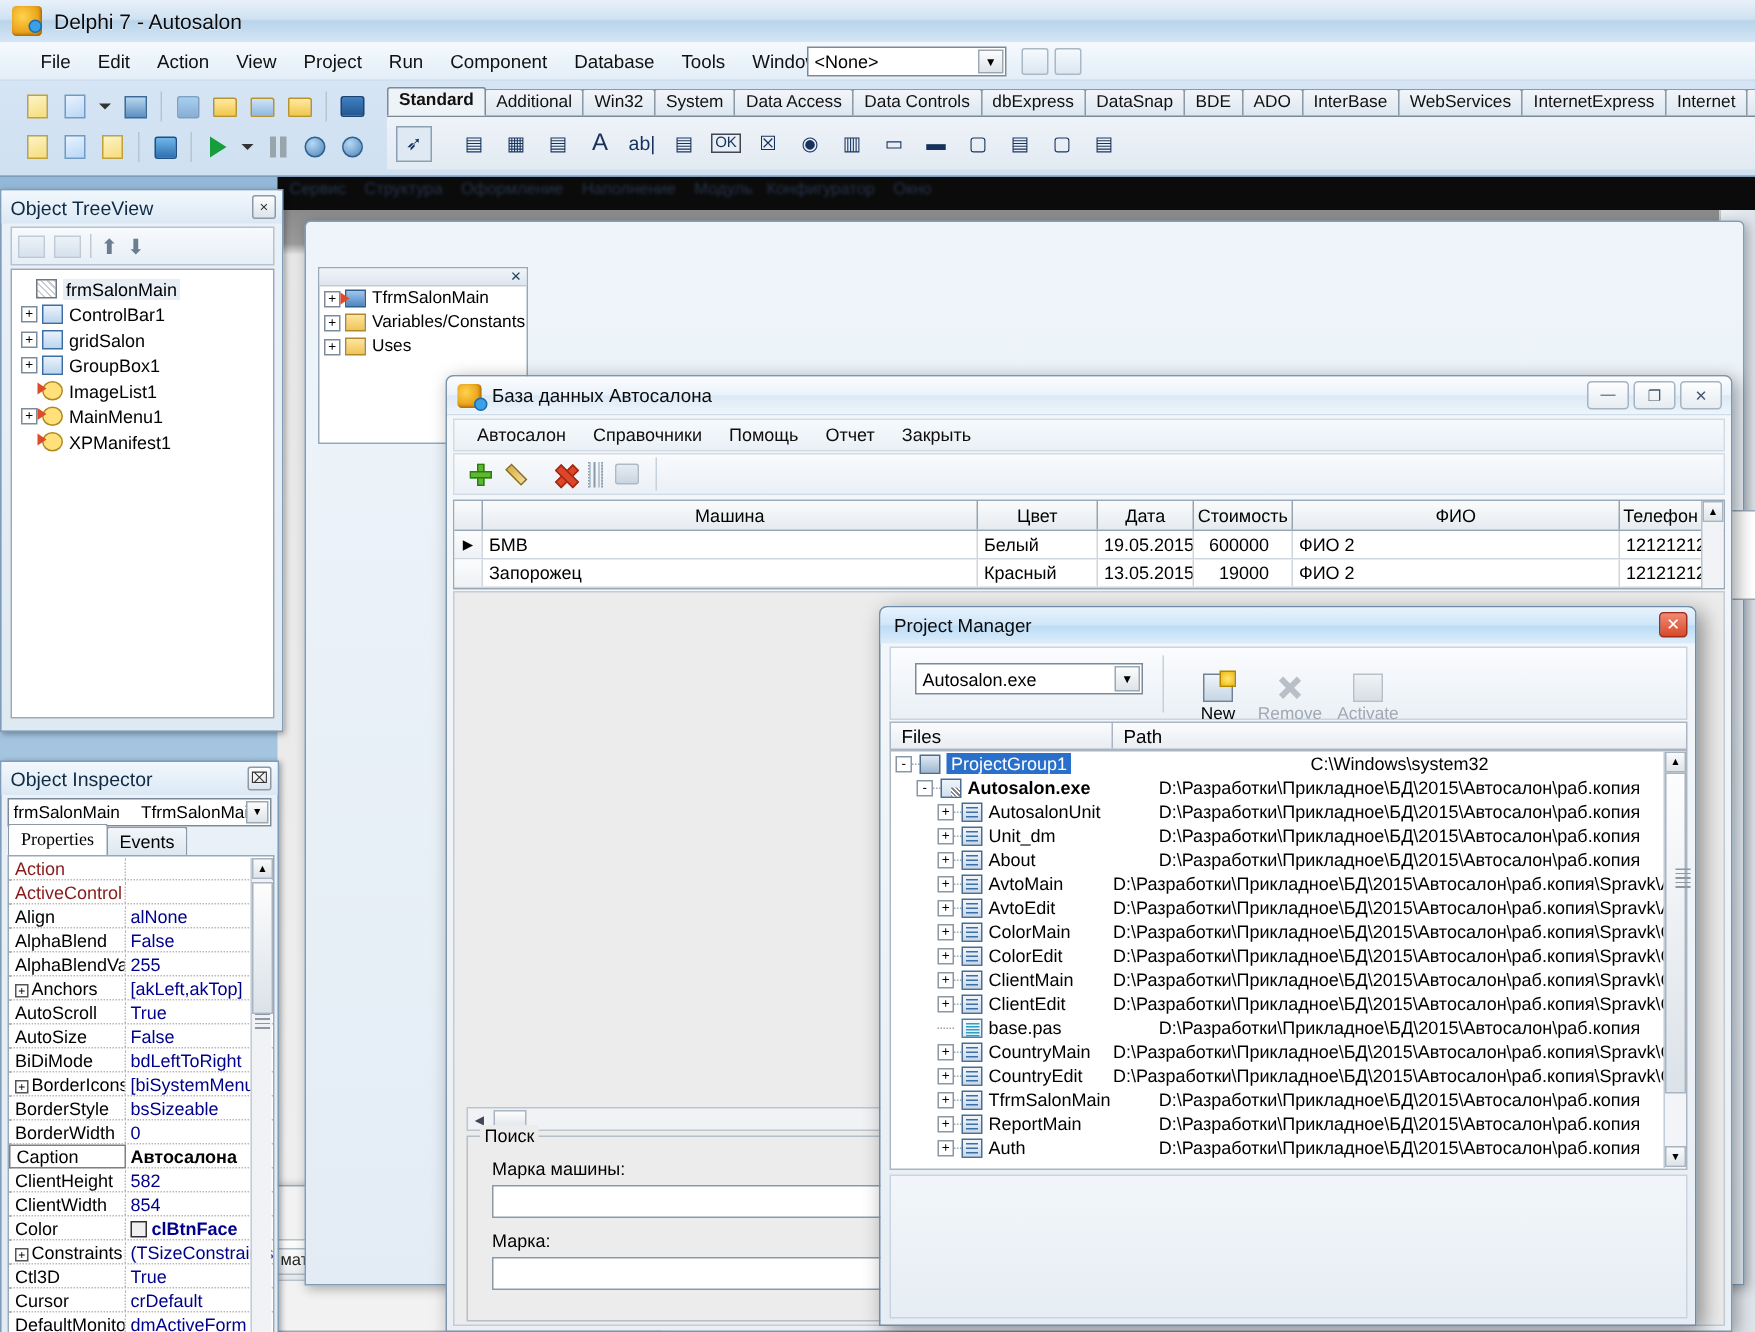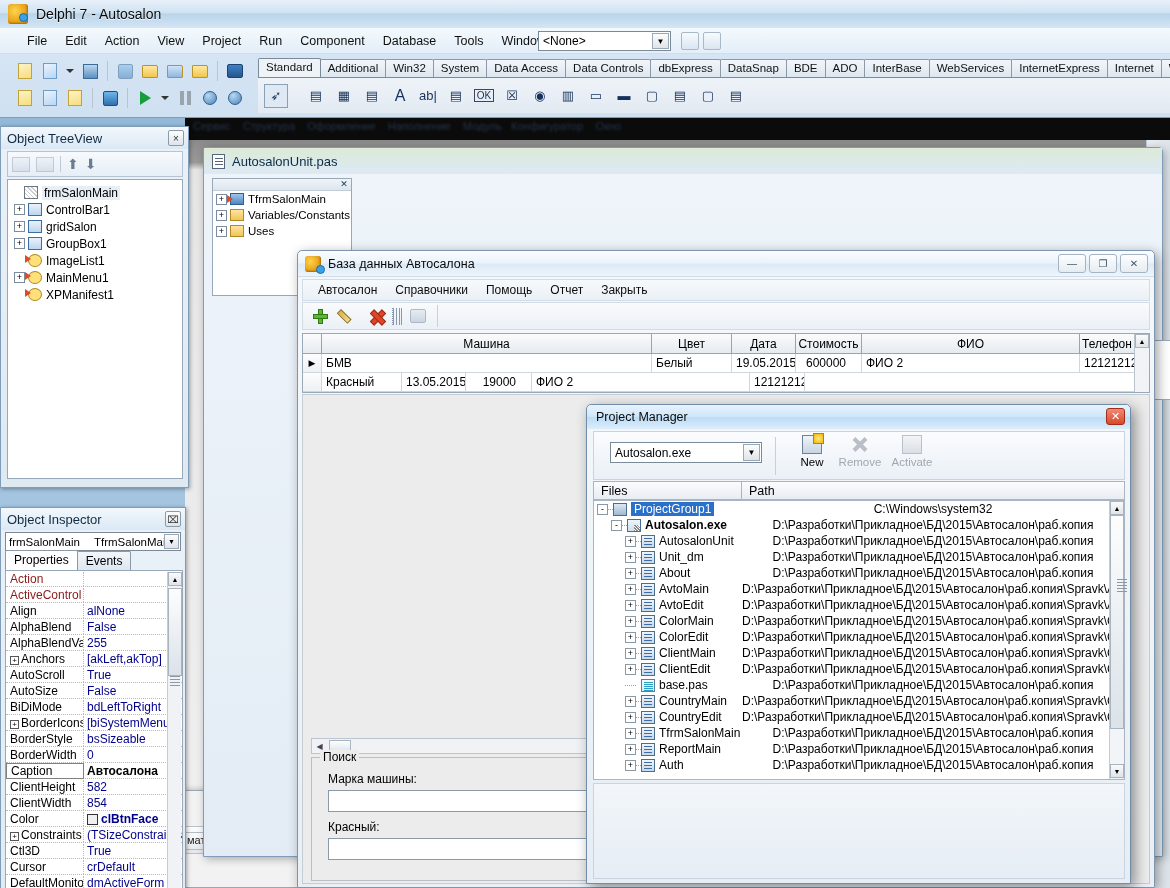--- a/index.html
+++ b/index.html
@@ -142,20 +142,21 @@
     display:flex; align-items:flex-end; font-size:11.5px;
   }
   .pal-tab {
     padding:2px 7px 3px 7px; border:1px solid #8c9aa8; border-bottom:none;
     background:linear-gradient(180deg,#f2f6fa,#dde7f0); margin-right:-1px;
     white-space:nowrap; border-radius:2px 2px 0 0; color:#111;
   }
   .pal-tab.active {
     background:#eef3f8; padding-bottom:4px; position:relative; z-index:2;
     border-color:#7b8a99;
+    font-weight:bold;
   }
   #palette-strip {
     position:absolute; left:258px; top:77px; width:912px; height:36px;
     background:linear-gradient(180deg,#eef3f8,#e2eaf2);
     border-top:1px solid #7b8a99;
     display:flex; align-items:center; padding-left:6px; gap:4px;
   }
   .pal-btn { width:24px; height:24px; display:flex; align-items:center; justify-content:center;
     border:1px solid transparent; }
   .pal-btn.sel { border:1px solid #8aa0b5; background:#dfe9f3; }
@@ -217,21 +218,21 @@
   #oi-combo .oi-obj { color:#000; }
   #oi-combo .oi-cls { color:#000; margin-left:14px; }
   #oi-combo .arrow-btn {
     position:absolute; right:1px; top:1px; width:15px; height:15px;
     background:linear-gradient(180deg,#fcfcfc,#dfe4e9); border:1px solid #9aa7b4;
     display:flex; align-items:center; justify-content:center; font-size:7px;
   }
   #oi-tabs { position:absolute; left:4px; top:43px; width:178px; height:19px; display:flex; align-items:flex-end; font-size:12px;}
   .oi-tab { padding:2px 8px 2px 8px; border:1px solid #8c9aa8; border-bottom:none;
      background:linear-gradient(180deg,#f2f6fa,#dde7f0); margin-right:-1px; border-radius:2px 2px 0 0;}
-  .oi-tab.active { background:#ffffff; padding-bottom:3px; position:relative; z-index:2;}
+  .oi-tab.active { background:#ffffff; padding-bottom:3px; position:relative; z-index:2;font-family:Liberation Serif, serif;}
   #oi-grid {
     position:absolute; left:4px; top:62px; width:178px; height:330px;
     background:#fff; border:1px solid #98a8b8; overflow:hidden;
   }
   .oi-row { display:flex; height:16px; font-size:12px; align-items:center;
      border-bottom:1px dotted #b9b9b9; }
   .oi-name { width:78px; flex:0 0 auto; padding-left:4px; text-align:left;
      border-right:1px dotted #b9b9b9; white-space:nowrap; overflow:hidden; color:#000;}
   .oi-name.readonly { color:#8a1a1a; }
   .oi-val { flex:1; padding-left:3px; color:#00008b; white-space:nowrap; overflow:hidden; }
@@ -413,21 +414,21 @@
     position:absolute; left:16px; top:10px; width:152px; height:21px;
     background:#fff; border:1px solid #7b8a99; display:flex; align-items:center;
     font-size:12px; padding-left:4px;
   }
   #pm-combo .arrow-btn {
     position:absolute; right:1px; top:1px; width:17px; height:17px;
     background:linear-gradient(180deg,#fcfcfc,#dfe4e9); border:1px solid #9aa7b4;
     display:flex; align-items:center; justify-content:center; font-size:8px;
   }
   .pm-vsep { position:absolute; top:5px; width:1px; height:38px; background:#c7d0da;}
-  .pm-act { position:absolute; top:3px; width:52px; height:42px; text-align:center;
+  .pm-act { position:absolute; top:17px; width:52px; height:42px; text-align:center;
     display:flex; flex-direction:column; align-items:center; justify-content:flex-start;}
   .pm-act .lbl { font-size:11.5px; margin-top:2px; }
   .pm-act.disabled .lbl { color:#a0a8b0; }
   .icon-new { width:20px;height:19px; position:relative;
     background:linear-gradient(180deg,#f0f4f9,#c6d4e3); border:1px solid #6d8198;}
   .icon-new::after{content:"";position:absolute;right:-3px;top:-3px;width:9px;height:9px;
     background:radial-gradient(circle,#ffe680,#f0b800); border:1px solid #b08800;}
   .icon-x { width:19px;height:19px; position:relative; }
   .icon-x::before,.icon-x::after{content:"";position:absolute;left:7px;top:1px;width:4px;height:17px;
     background:#b9bfc6;}
@@ -836,24 +837,20 @@
     <div id="oi-scroll">
       <div class="sb-arrow">▲</div>
       <div class="sb-thumb" style="top:16px;height:88px;"></div>
       <div style="position:absolute;top:104px;left:2px;width:10px;height:10px;
         background:repeating-linear-gradient(180deg,#8d98a4 0 1px,transparent 1px 3px);"></div>
     </div>
   </div>
 </div>
 
 <div id="code-window" class="abs">
-  <div id="code-title">
-    <span class="file-ico"></span>
-    <span>AutosalonUnit.pas</span>
-  </div>
   <div id="code-structure">
     <div id="cs-header">
       <span class="x">✕</span>
     </div>
     <div class="cs-row">
       <span class="tw-exp">+</span>
       <span class="ic-cls"></span>
       <span>TfrmSalonMain</span>
     </div>
     <div class="cs-row">
@@ -928,20 +925,21 @@
       <div class="gc ind" style="width:19px;font-size:9px;">▶</div>
       <div class="gc" style="width:330px;">БМВ</div>
       <div class="gc" style="width:80px;">Белый</div>
       <div class="gc" style="width:64px;">19.05.2015</div>
       <div class="gc num" style="width:66px;">600000</div>
       <div class="gc" style="width:218px;">ФИО 2</div>
       <div class="gc" style="width:55px;">12121212121</div>
     </div>
     <div class="grow">
       <div class="gc ind" style="width:19px;font-size:9px;"></div>
+      <div class="gc" style="width:330px;">Запорожец</div>
       <div class="gc" style="width:80px;">Красный</div>
       <div class="gc" style="width:64px;">13.05.2015</div>
       <div class="gc num" style="width:66px;">19000</div>
       <div class="gc" style="width:218px;">ФИО 2</div>
       <div class="gc" style="width:55px;">12121212121</div>
     </div>
     <div id="grid-vscroll">
       <div class="sb-arrow" style="width:14px;">▲</div>
     </div>
   </div>
@@ -951,21 +949,21 @@
       <div class="hs-arrow">◀</div>
       <div class="hs-thumb"></div>
     </div>
     <div id="search-group">
       <div id="search-legend">Поиск</div>
       <div class="fld-label" style="left:16px; top:14px;">Марка машины:</div>
       <div class="fld-box" style="left:16px; top:32px; width:556px;">
         <span style="padding-left:4px;line-height:20px;font-size:12px;"></span>
         <span class="dd">▼</span>
       </div>
-      <div class="fld-label" style="left:16px; top:62px;">Красный:</div>
+      <div class="fld-label" style="left:16px; top:62px;">Марка:</div>
       <div class="fld-box" style="left:16px; top:80px; width:556px;">
         <span style="padding-left:4px;line-height:20px;font-size:12px;"></span>
       </div>
     </div>
   </div>
 </div>
 
 <div id="project-manager" class="abs">
   <div id="pm-titlebar">
     <div id="pm-title-text">Project Manager</div>

